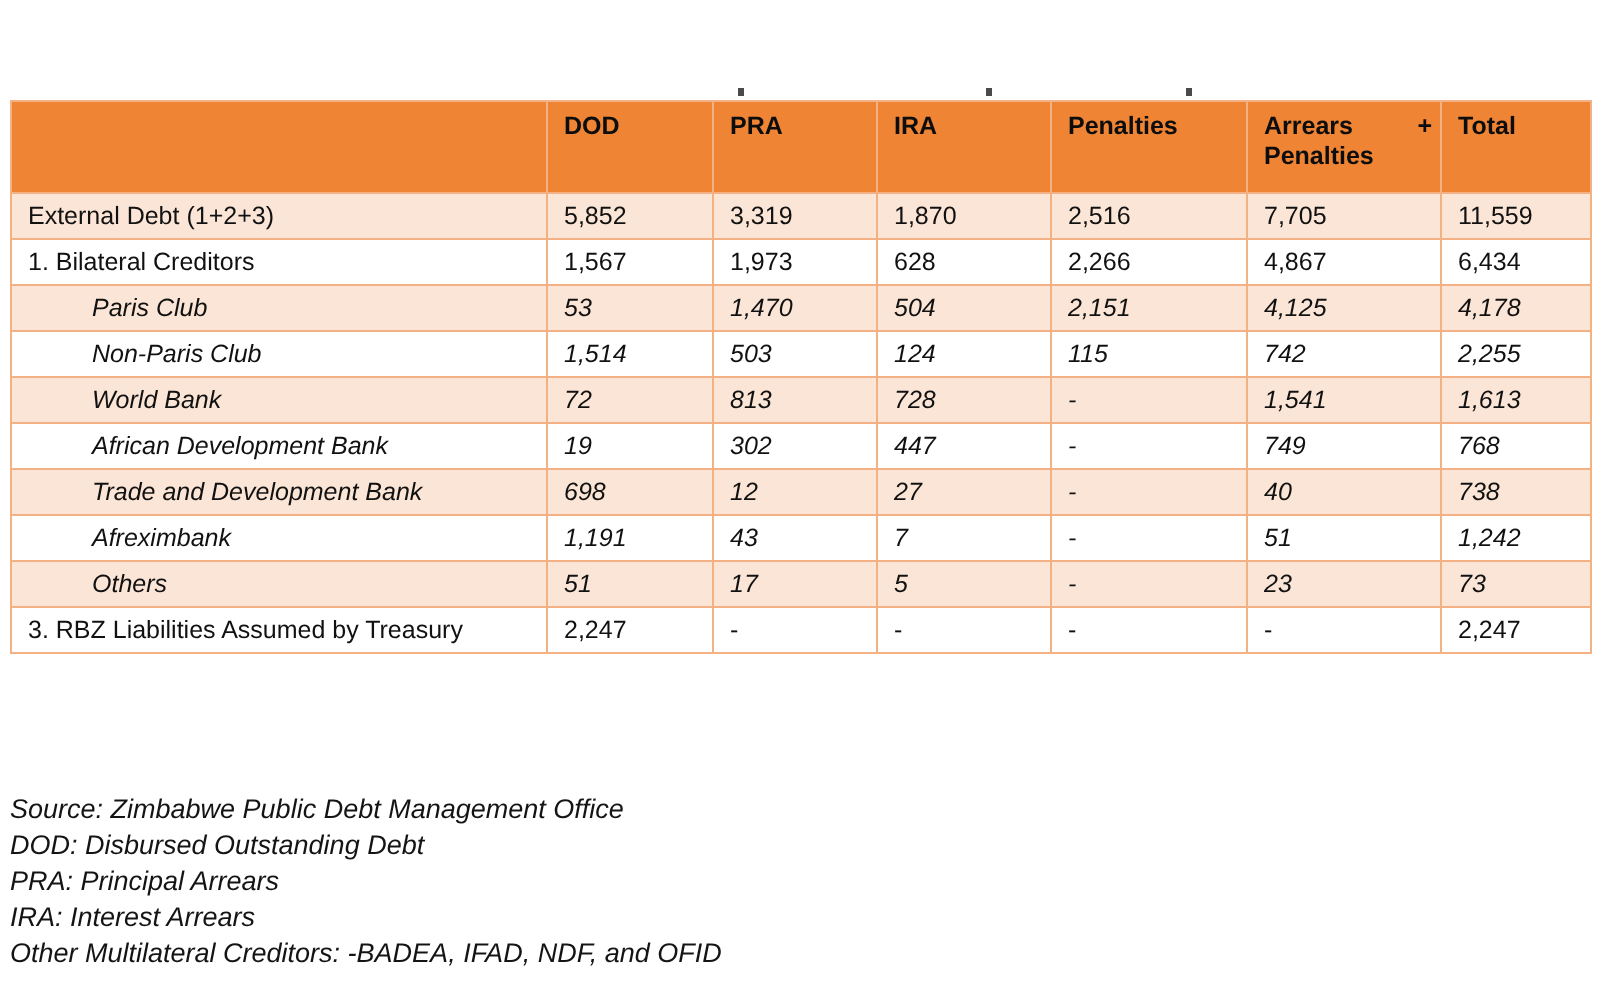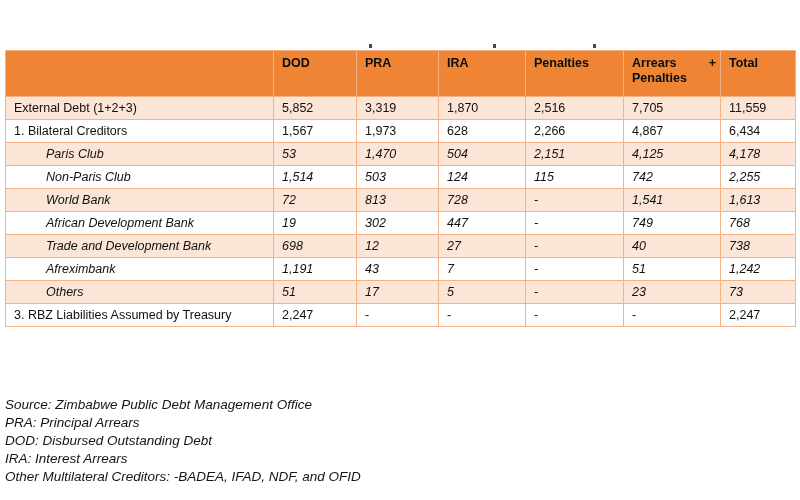--- a/index.html
+++ b/index.html
@@ -186,19 +186,19 @@
           <td>-</td>
           <td>-</td>
           <td>-</td>
           <td>2,247</td>
         </tr>
       </tbody>
   </table>
 
   <div class="footnotes" id="footnotes">
       <div>Source: Zimbabwe Public Debt Management Office</div>
+      <div>DOD: Disbursed Outstanding Debt</div>
       <div>PRA: Principal Arrears</div>
-      <div>DOD: Disbursed Outstanding Debt</div>
       <div>IRA: Interest Arrears</div>
       <div>Other Multilateral Creditors: -BADEA, IFAD, NDF, and OFID</div>
     </div>
 
 </div>
 
 </body></html>

